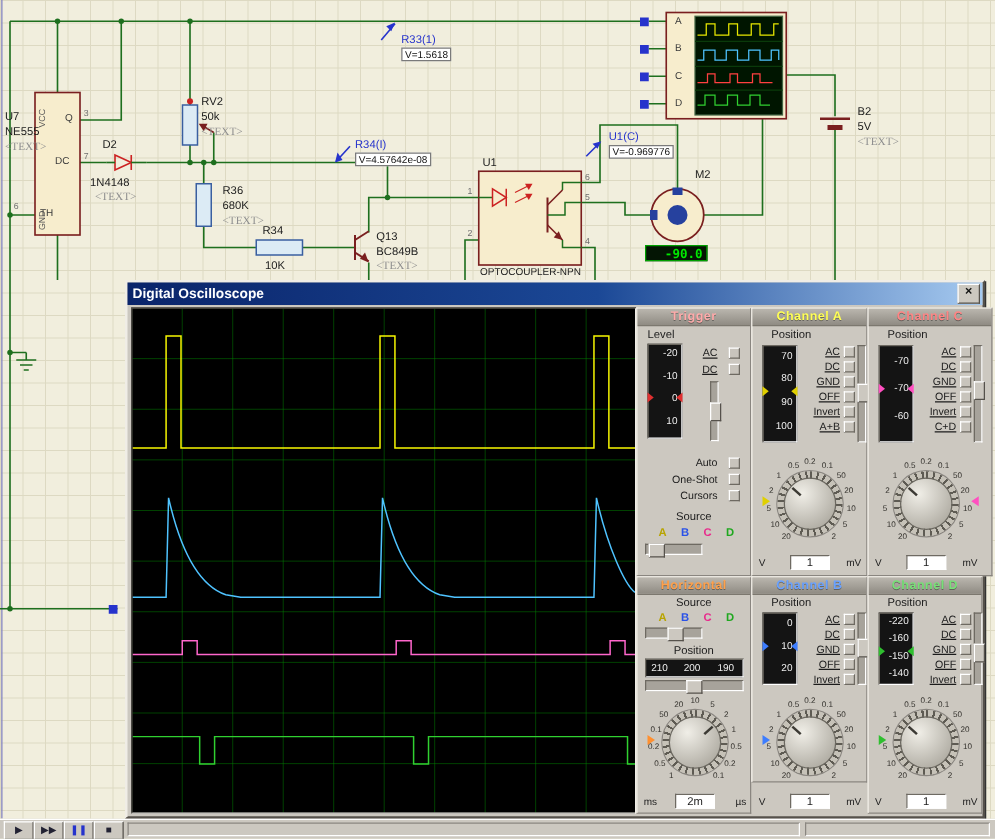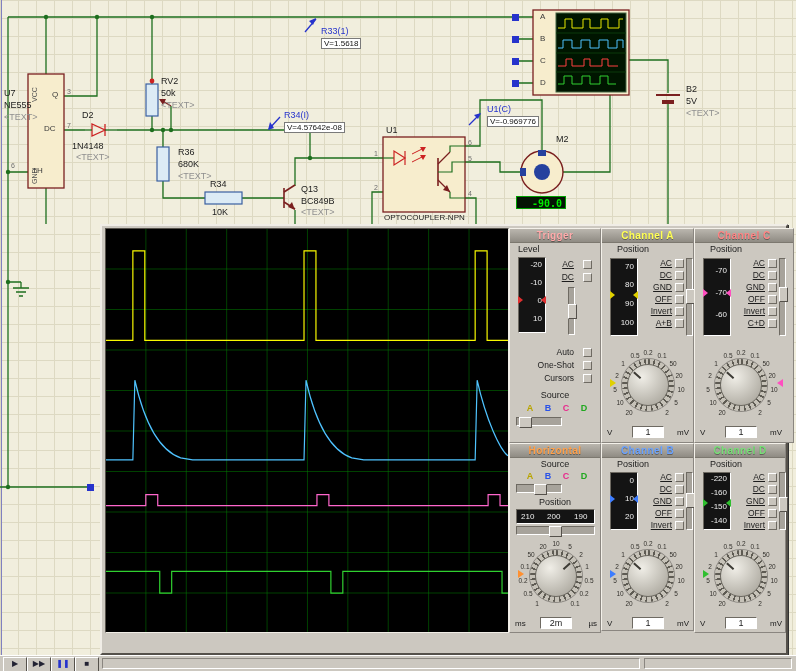--- a/index.html
+++ b/index.html
@@ -12,21 +12,21 @@
   .schem-wrap{
     position:absolute;left:0;top:0;width:796px;height:655px;overflow:hidden;
     background-color:#f1eedd;
     background-image:linear-gradient(#ddd9c2 1px,transparent 1px),
                      linear-gradient(90deg,#ddd9c2 1px,transparent 1px);
     background-size:18px 18px;
   }
   .sheet-edge{position:absolute;left:1px;top:0;width:1px;height:655px;background:#8080c0;}
   .schem-svg{position:absolute;left:0;top:0;}
   .sl{position:absolute;font-size:9px;color:#1c1c1c;white-space:nowrap;line-height:10px;}
-  .sl.gray{color:#8f8f8f;}
+  .sl.gray{color:#8f8f8f;font-family:Liberation Serif, serif;}
   .sl.pin{font-size:7px;color:#6e6e6e;}
   .sl.inner{font-size:8px;color:#3a3a3a;}
   .sl.probe{color:#2633cc;}
   .vtext{position:absolute;font-size:7px;color:#555;transform:rotate(-90deg);transform-origin:0 0;white-space:nowrap;}
   .pbox{position:absolute;background:#ffffff;border:1px solid #7a7a7a;font-size:8px;line-height:9px;color:#111;padding:0 2px;white-space:nowrap;}
   .m2display{
     position:absolute;left:516px;top:196px;width:50px;height:13px;
     background:#041504;border:1px solid #00a000;color:#00e800;
     font:bold 10px/13px "DejaVu Sans Mono",monospace;text-align:right;padding-right:3px;box-sizing:border-box;
   }
@@ -290,20 +290,24 @@
 
   <span class="sl probe" style="left:321px;top:26px">R33(1)</span>
   <div class="pbox" style="left:321px;top:38px">V=1.5618</div>
   <span class="sl probe" style="left:284px;top:110px">R34(I)</span>
   <div class="pbox" style="left:284px;top:122px">V=4.57642e-08</div>
   <span class="sl probe" style="left:487px;top:104px">U1(C)</span>
   <div class="pbox" style="left:487px;top:116px">V=-0.969776</div>
 </div>
 
 <div class="osc-win">
+  <div class="osc-title">
+    <span>Digital Oscilloscope</span>
+    <div class="osc-close">×</div>
+  </div>
   <div class="osc-body">
 
     <div class="osc-display">
       <svg width="402" height="403" viewBox="0 0 404 405">
         <path d="M0 112 H27 V22 H39 V112 H199 V22 H211 V112 H371 V22 H383 V112 H404" stroke="#f8f800" stroke-width="1.2" fill="none"></path>
         <path d="M0 232 H27 L29 152 C38 192 52 222 75 230 L87 232 H199 L201 152 C210 192 224 222 247 230 L259 232 H371 L373 152 C382 192 396 222 404 228" stroke="#4fc3ff" stroke-width="1.2" fill="none"></path>
         <path d="M0 278 H40 V267 H52 V278 H212 V267 H224 V278 H384 V267 H396 V278 H404" stroke="#ff66cc" stroke-width="1.2" fill="none"></path>
         <path d="M0 344 H54 V366 H66 V344 H226 V366 H238 V344 H398 V366 H404" stroke="#30d030" stroke-width="1.2" fill="none"></path>
       </svg>
     </div>
@@ -512,21 +516,21 @@
         <span class="ks k12">0.1</span>
         <div class="kring"></div>
         <div class="kface"></div>
         <i class="kp kp-l"></i>
         <span class="unitl">ms</span>
         <div class="kval">2m</div>
         <span class="unitr">µs</span>
       </div>
     </div>
 
-    <div class="sect ch cb" style="left:499px;top:217px;width:93px;height:188px">
+    <div class="sect ch cb" style="left:499px;top:217px;width:93px;height:165px">
       <div class="shead">Channel B</div>
       <span class="plabel">Position</span>
       <div class="nstrip" style="left:8px;top:28px;width:28px;height:58px">
         <span class="snum" style="top:4px">0</span>
         <span class="snum" style="top:22px">10</span>
         <span class="snum" style="top:40px">20</span>
         <i class="arr-l" style="top:22px"></i>
         <i class="arr-r" style="top:22px"></i>
       </div>
       <div class="brow" style="top:28px">

